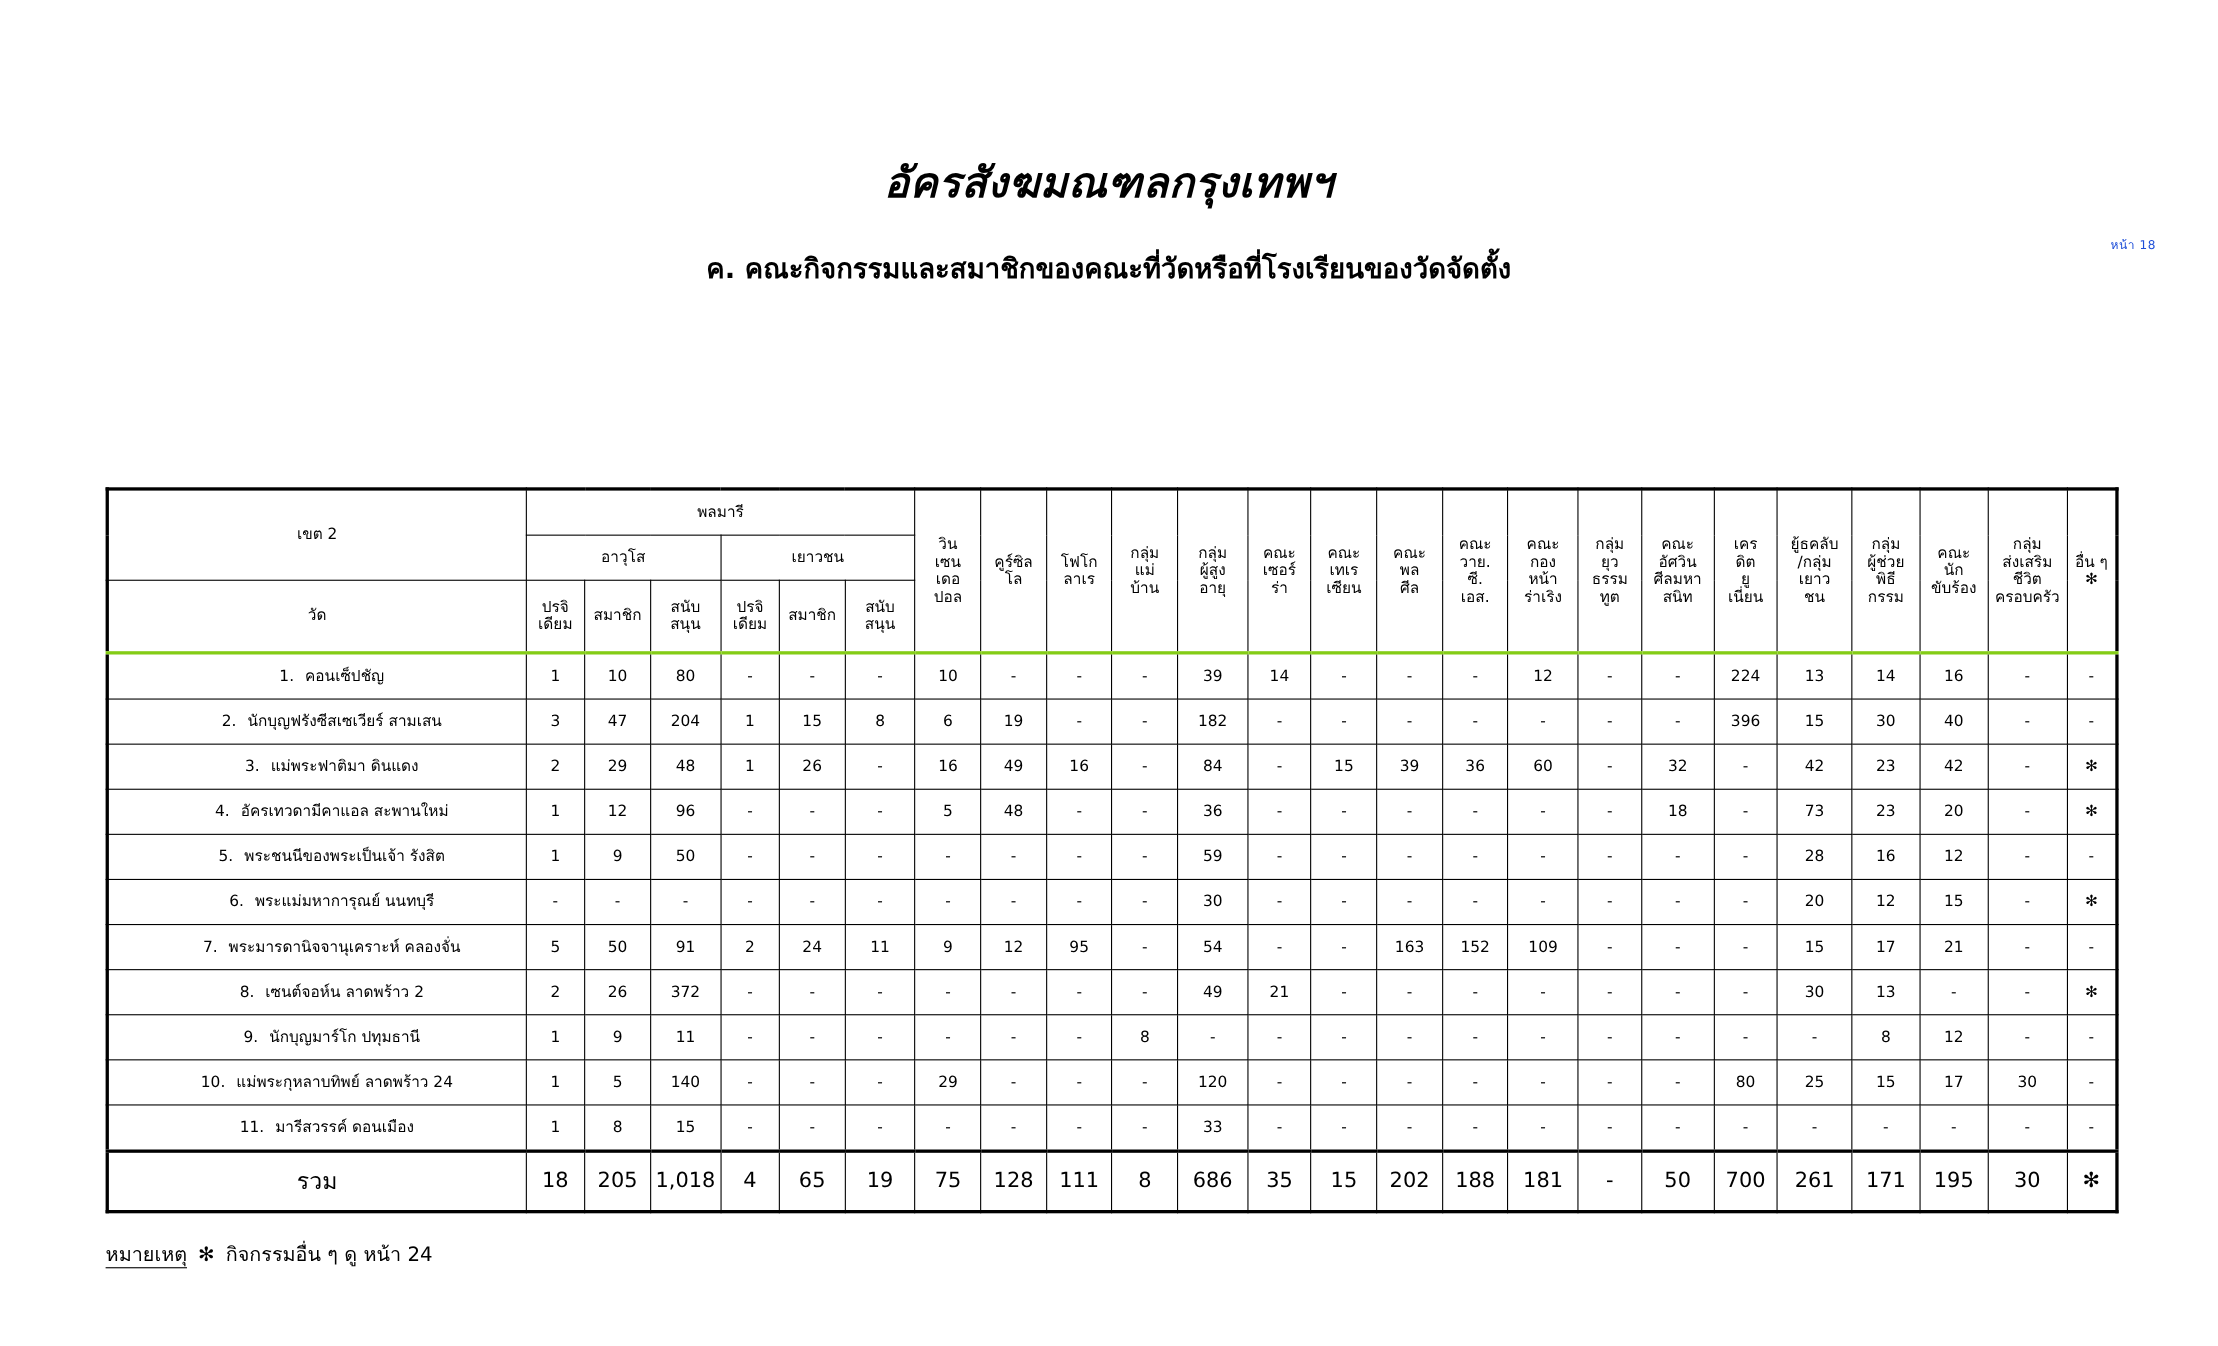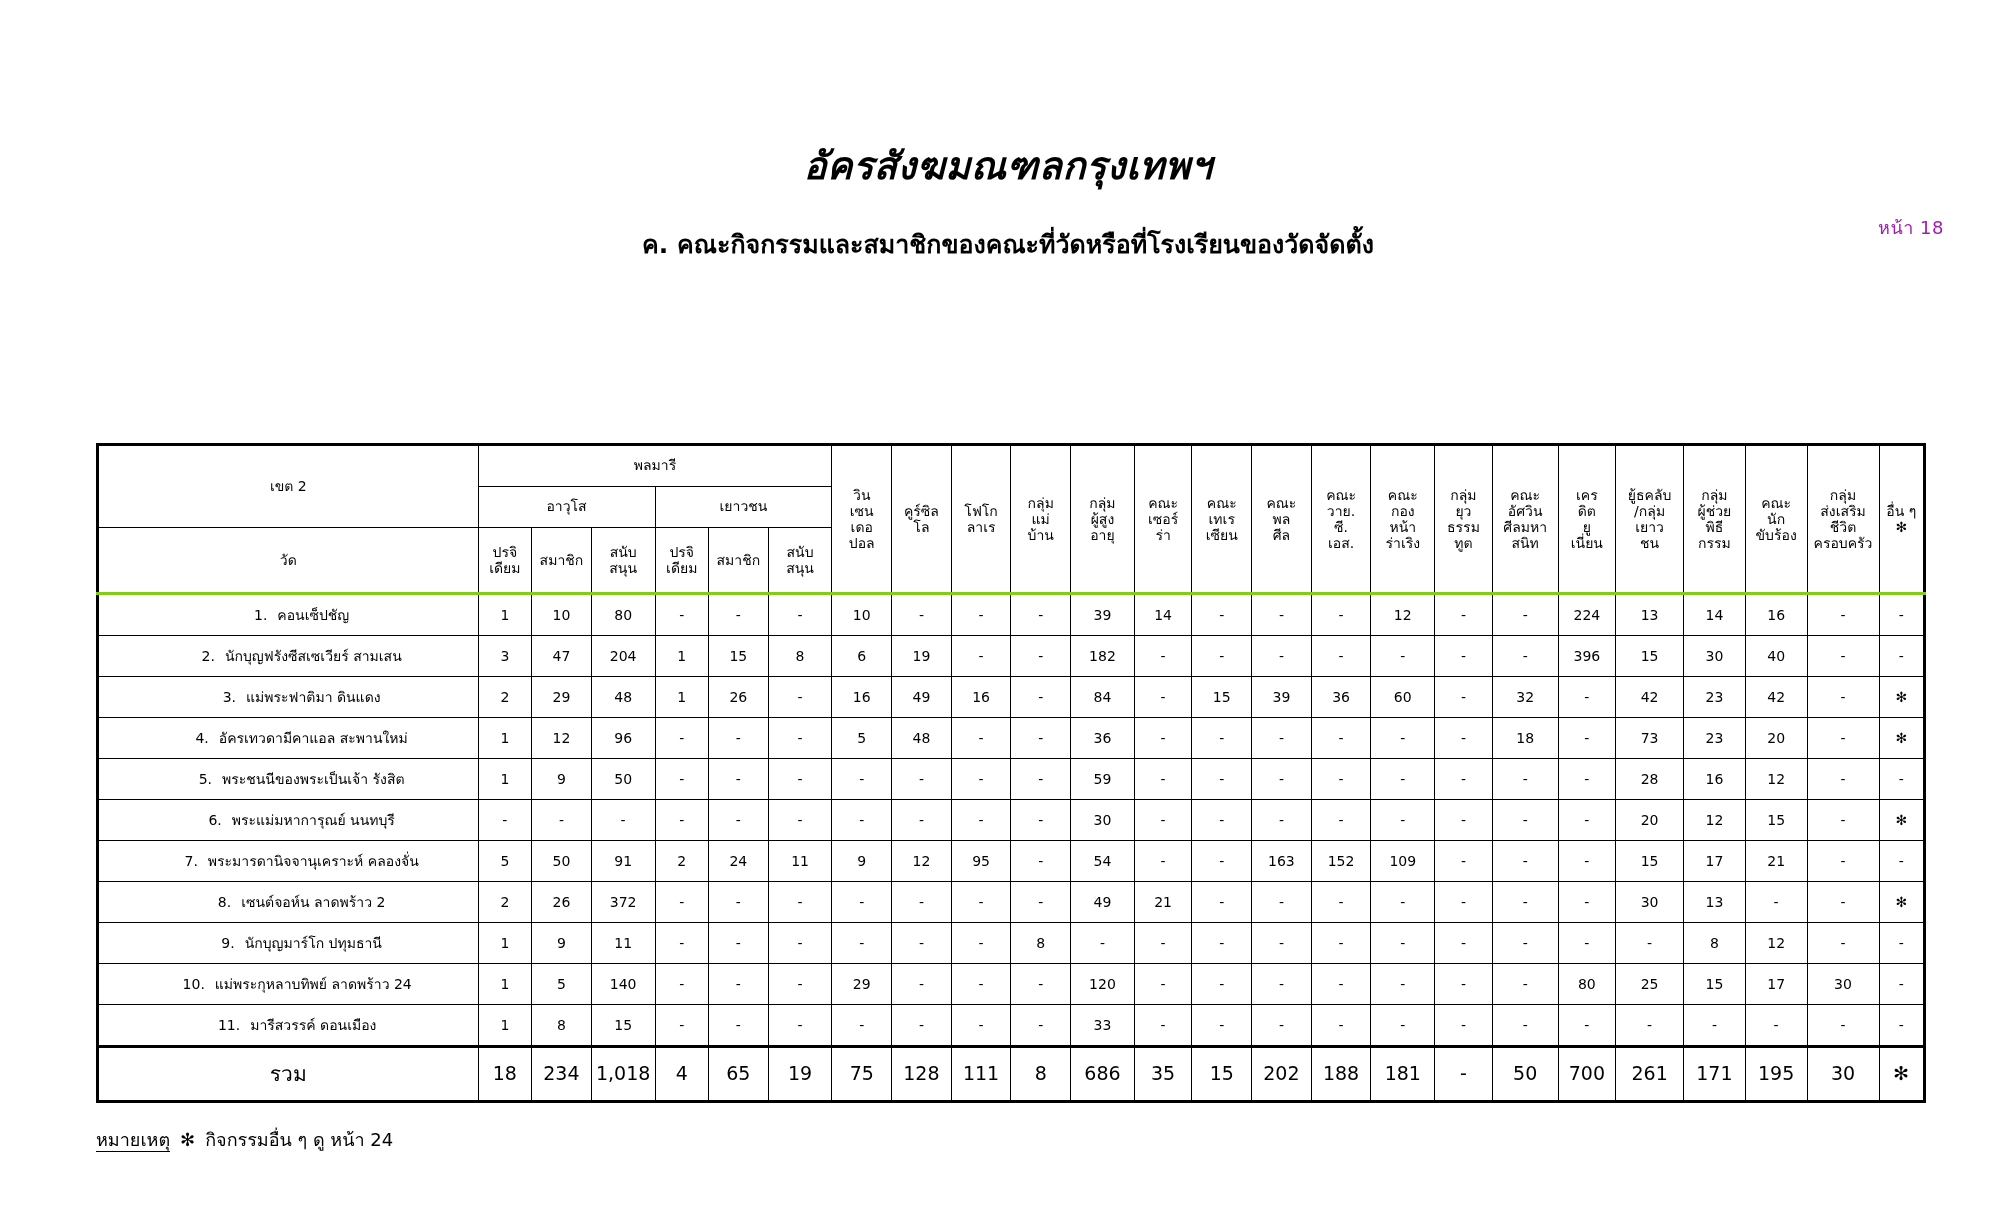--- a/index.html
+++ b/index.html
@@ -17,23 +17,23 @@
   }
   .page {
     position: relative;
     width: 2016px;
     height: 1224px;
     box-sizing: border-box;
   }
   .page-number {
     position: absolute;
     top: 78px;
-    right: 72px;
-    font-size: 18px;
-    color: #a21caf;
+    right: 56px;
+    font-size: 11px;
+    color: #1d4ed8;
     letter-spacing: 0.5px;
   }
   .doc-title {
     text-align: center;
     font-size: 38px;
     font-weight: bold;
     margin-top: 135px;
     letter-spacing: 0.5px;
     font-style: italic;
   }
@@ -71,21 +71,20 @@
     height: 46px;
   }
   .hdr-wat {
     font-size: 25px;
     font-weight: bold;
     height: 64px;
   }
   .hdr-group {
     font-size: 19px;
     height: 40px;
-    font-family: Liberation Mono, monospace;
   }
   .hdr-sub {
     font-size: 13px;
     height: 42px;
     line-height: 1.25;
   }
   .hdr-col {
     font-size: 15px;
     line-height: 1.2;
     padding: 2px 1px;
@@ -502,21 +501,21 @@
             <td class="val">-</td>
             <td class="val">-</td>
             <td class="val">-</td>
             <td class="val">-</td>
             <td class="val">-</td>
             <td class="val">-</td>
           </tr>
           <tr class="total">
             <td class="total-label">รวม</td>
             <td>18</td>
-            <td>234</td>
+            <td>205</td>
             <td>1,018</td>
             <td>4</td>
             <td>65</td>
             <td>19</td>
             <td>75</td>
             <td>128</td>
             <td>111</td>
             <td>8</td>
             <td>686</td>
             <td>35</td>

